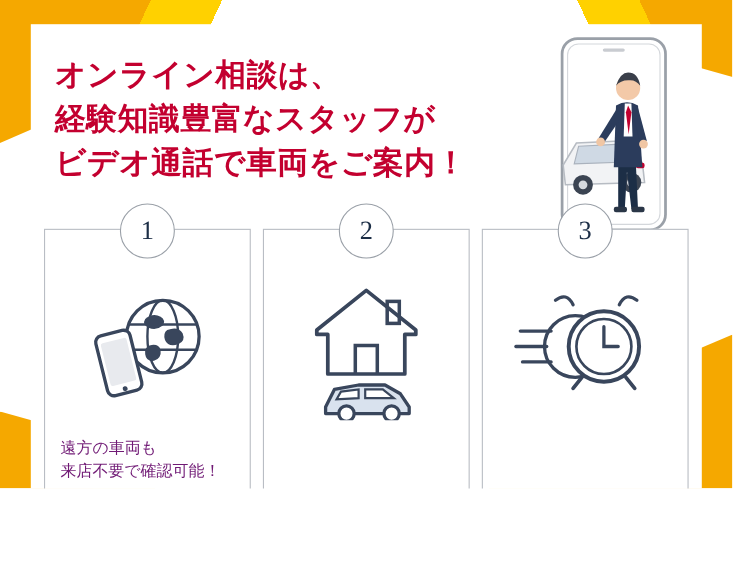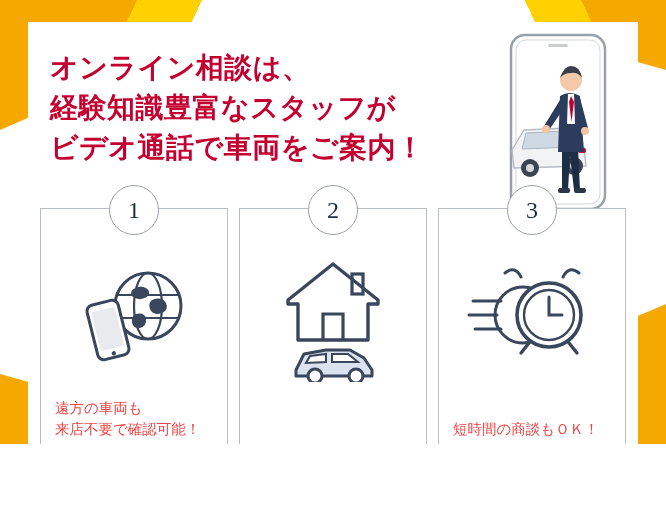--- a/index.html
+++ b/index.html
@@ -130,21 +130,21 @@
     height: 140px;
     display: flex;
     align-items: center;
     justify-content: center;
   }
   .card-caption {
     position: absolute;
     left: 14px;
     bottom: 16px;
     width: 164px;
-    color: #ef4444;
+    color: #701a75;
     font-size: 14.5px;
     line-height: 1.5;
     white-space: pre-line;
     font-weight: normal;
     margin-top: 24px;
   }
 </style>
 </head>
 <body>
 
@@ -266,18 +266,17 @@
             <path d="M96 20 q6 -12 16 -4" fill="none" stroke="#39465c" stroke-width="3" stroke-linecap="round"></path>
 
             <circle cx="82" cy="58" r="32" fill="#ffffff" stroke="#39465c" stroke-width="3.6"></circle>
             <circle cx="82" cy="58" r="25" fill="#ffffff" stroke="#39465c" stroke-width="2.4"></circle>
             <path d="M82 40 V58 H95" fill="none" stroke="#39465c" stroke-width="3" stroke-linecap="round"></path>
 
             <path d="M62 86 L54 96" stroke="#39465c" stroke-width="3.4" stroke-linecap="round"></path>
             <path d="M102 86 L110 96" stroke="#39465c" stroke-width="3.4" stroke-linecap="round"></path>
           </svg>
         </div>
-        <div class="card-caption">短時間の商談もＯＫ！</div>
       </div>
 
     </div>
   </div>
 </div>
 
 </body></html>

